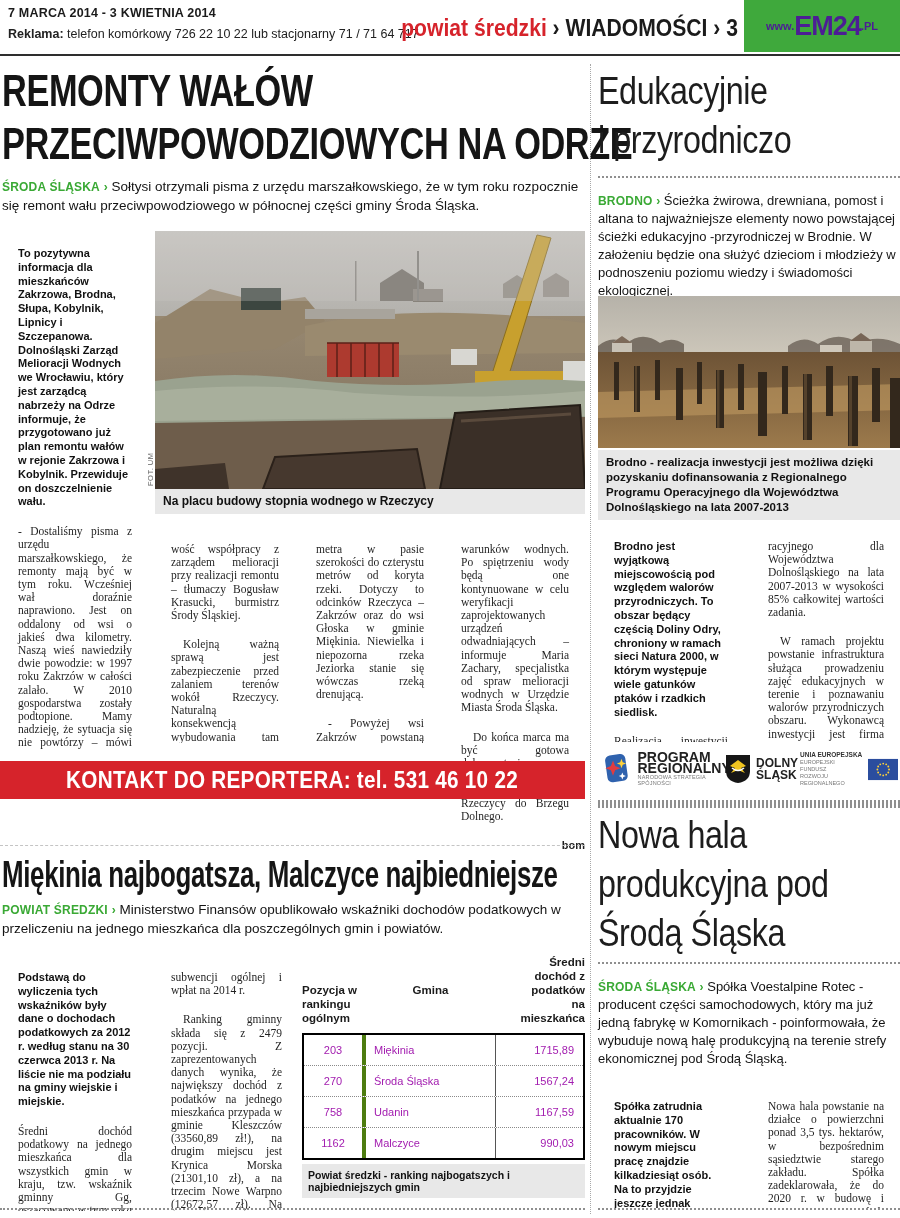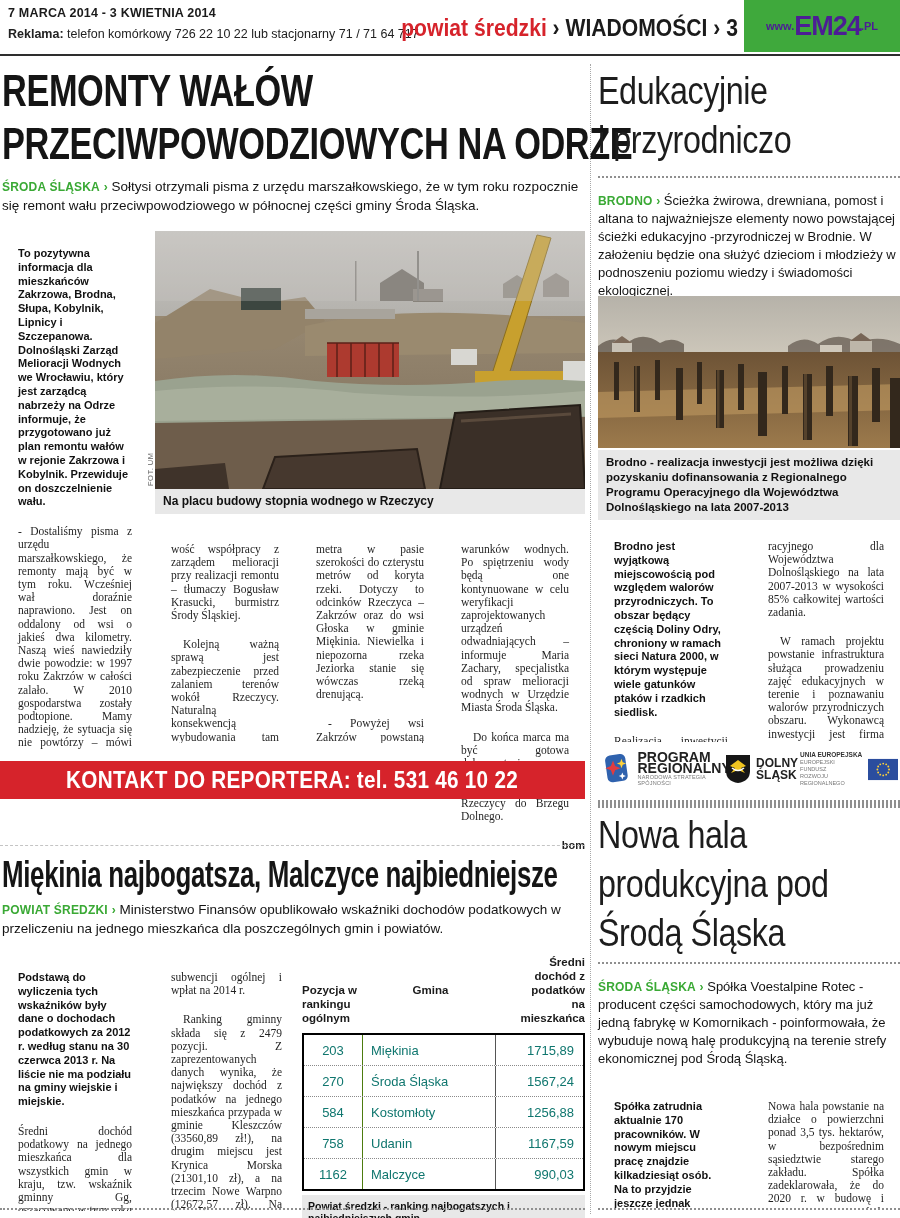--- a/index.html
+++ b/index.html
@@ -61,23 +61,23 @@
   
   .tbl{width:283px;}
   .tbl-head{display:grid;grid-template-columns:60px 137px 86px;padding-bottom:8px;}
   .tbl-head div{font-size:11.5px;font-weight:bold;line-height:14px;display:flex;}
   .th1{align-items:flex-end;justify-content:flex-start;text-align:left;}
   .th2{align-items:center;justify-content:center;text-align:center;}
   .th3{align-items:flex-end;justify-content:flex-end;text-align:right;margin-left:19px;}
   .tbl-body{border:2.5px solid #000;}
   .tbl-row{display:grid;grid-template-columns:58px 134px 86px;height:30px;}
   .tbl-row + .tbl-row{border-top:1.5px dotted #8a8a8a;}
-  .tbl-row div{display:flex;align-items:center;font-size:13px;color:#0f766e;}
+  .tbl-row div{display:flex;align-items:center;font-size:11px;color:#a21caf;}
   .td1{justify-content:center;}
-  .td2{border-left:1px solid #4d7c0f;border-right:1px solid #555;padding-left:8px;text-align:center;}
+  .td2{border-left:4px solid #4d7c0f;border-right:1px solid #555;padding-left:8px;text-align:center;}
   .td3{justify-content:flex-end;padding-right:8px;}
   .tbl-cap{margin-top:4px;background:#e8e8e8;font-weight:bold;font-size:10.5px;
            padding:5px 6px;color:#111;}
 
   
   .vsep{border-left:1px dotted #a8a8a8;}
 
   
   .logos{display:flex;align-items:center;justify-content:space-between;}
   .logo-item{display:flex;align-items:center;gap:5px;}
@@ -215,25 +215,20 @@
     <div class="tbl-body">
       <div class="tbl-row">
         <div class="td1">203</div>
         <div class="td2">Miękinia</div>
         <div class="td3">1715,89</div>
       </div>
       <div class="tbl-row">
         <div class="td1">270</div>
         <div class="td2">Środa Śląska</div>
         <div class="td3">1567,24</div>
-      </div>
-      <div class="tbl-row">
-        <div class="td1">584</div>
-        <div class="td2">Kostomłoty</div>
-        <div class="td3">1256,88</div>
       </div>
       <div class="tbl-row">
         <div class="td1">758</div>
         <div class="td2">Udanin</div>
         <div class="td3">1167,59</div>
       </div>
       <div class="tbl-row">
         <div class="td1">1162</div>
         <div class="td2">Malczyce</div>
         <div class="td3">990,03</div>

